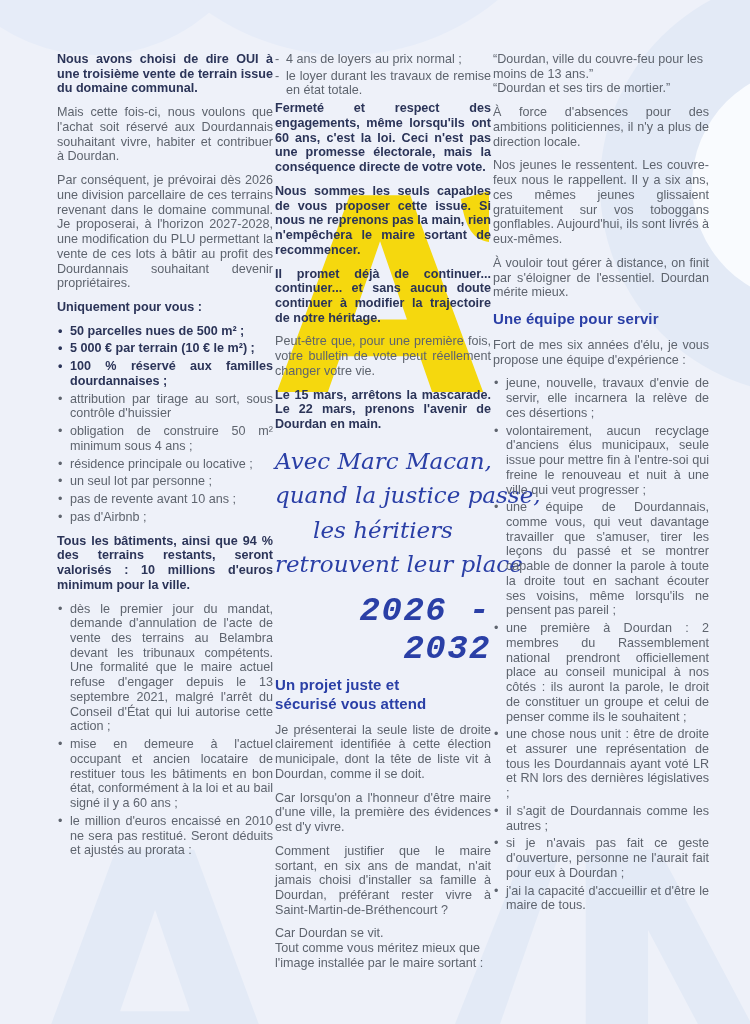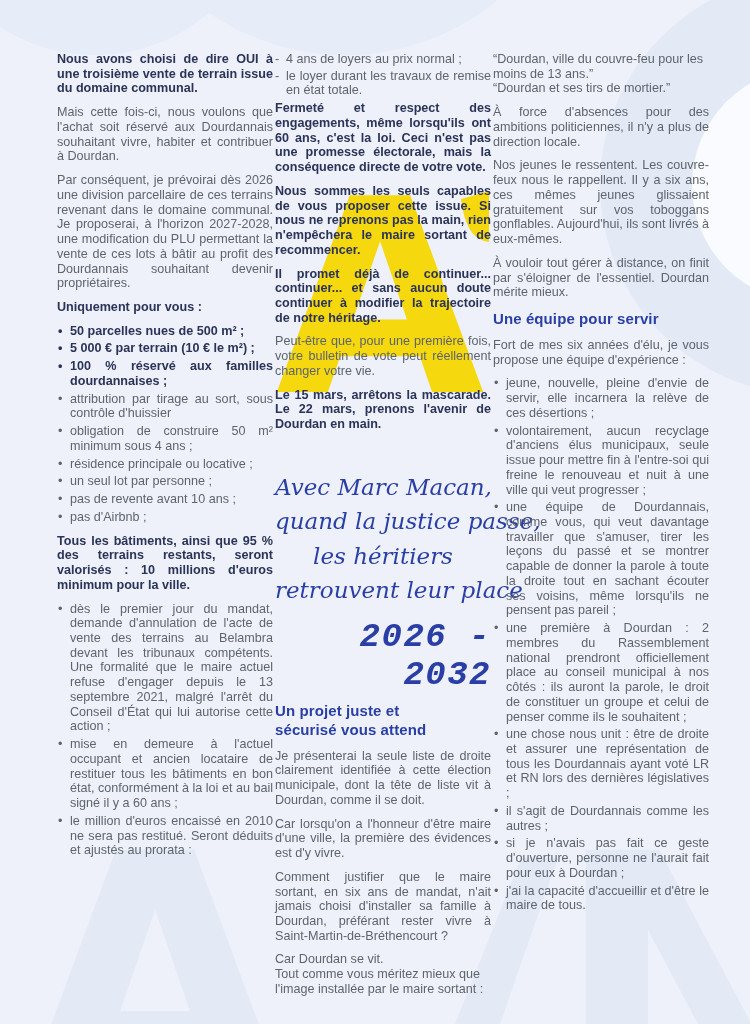--- a/index.html
+++ b/index.html
@@ -21,21 +21,21 @@
   .col-1 .b-heading{max-width:190px;margin-top:2px;}
   .b-bullets{list-style:none;margin:0 0 9px;padding:0;}
   .b-bullets li{position:relative;padding-left:13px;color:var(--body-gray);margin:0 0 3px;}
   .b-bullets li::before{content:"\2022";position:absolute;left:1px;top:0;}
   .b-bullets li.bold{font-weight:bold;color:var(--navy);}
   .b-dashes{margin:0 0 3px;}
   .dash-item{position:relative;padding-left:11px;color:var(--body-gray);margin:0 0 2px;}
   .dash-item::before{content:"-";position:absolute;left:0;top:0;}
   .quote-lines{text-align:left;}
   .quote-lines .quote-line{display:block;}
-  .script-quote{margin:38px 0 4px;text-align:center;color:var(--heading-blue);
+  .script-quote{margin:12px 0 4px;text-align:center;color:var(--heading-blue);
     font-family:"DejaVu Serif",serif;font-style:italic;font-size:23px;line-height:1.5;}
   .script-line{display:block;white-space:nowrap;}
   .b-years{margin:10px 0 8px;text-align:right;color:var(--heading-blue);
     font-family:Liberation Mono, monospace;font-style:italic;font-weight:bold;
     font-size:34px;letter-spacing:1.5px;}
 </style>
 </head>
 <body>
 
 <div class="page">
@@ -62,21 +62,21 @@
           <li class="bold">50 parcelles nues de 500 m² ;</li>
           <li class="bold">5 000 € par terrain (10 € le m²) ;</li>
           <li class="bold">100 % réservé aux familles dourdannaises ;</li>
           <li>attribution par tirage au sort, sous contrôle d'huissier</li>
           <li>obligation de construire 50 m² minimum sous 4 ans ;</li>
           <li>résidence principale ou locative ;</li>
           <li>un seul lot par personne ;</li>
           <li>pas de revente avant 10 ans ;</li>
           <li>pas d'Airbnb ;</li>
         </ul>
-        <p class="b-lead">Tous les bâtiments, ainsi que 95 % des terrains restants, seront valorisés : 10 millions d'euros minimum pour la ville.</p>
+        <p class="b-lead">Tous les bâtiments, ainsi que 94 % des terrains restants, seront valorisés : 10 millions d'euros minimum pour la ville.</p>
         <ul class="b-bullets">
           <li>dès le premier jour du mandat, demande d'annulation de l'acte de vente des terrains au Belambra devant les tribunaux compétents. Une formalité que le maire actuel refuse d'engager depuis le 13 septembre 2021, malgré l'arrêt du Conseil d'État qui lui autorise cette action ;</li>
           <li>mise en demeure à l'actuel occupant et ancien locataire de restituer tous les bâtiments en bon état, conformément à la loi et au bail signé il y a 60 ans ;</li>
           <li>le million d'euros encaissé en 2010 ne sera pas restitué. Seront déduits et ajustés au prorata :</li>
         </ul>
       </div>
     <div class="col col-1">
         <div class="b-dashes">
           <div class="dash-item">4 ans de loyers au prix normal ;</div>
           <div class="dash-item">le loyer durant les travaux de remise en état totale.</div>
@@ -106,21 +106,21 @@
         <p class="b-body quote-lines">
           <span class="quote-line">“Dourdan, ville du couvre-feu pour les moins de 13 ans.”</span>
           <span class="quote-line">“Dourdan et ses tirs de mortier.”</span>
         </p>
         <p class="b-body">À force d'absences pour des ambitions politiciennes, il n'y a plus de direction locale.</p>
         <p class="b-body">Nos jeunes le ressentent. Les couvre-feux nous le rappellent. Il y a six ans, ces mêmes jeunes glissaient gratuitement sur vos toboggans gonflables. Aujourd'hui, ils sont livrés à eux-mêmes.</p>
         <p class="b-body">À vouloir tout gérer à distance, on finit par s'éloigner de l'essentiel. Dourdan mérite mieux.</p>
         <h3 class="b-heading">Une équipe pour servir</h3>
         <p class="b-body">Fort de mes six années d'élu, je vous propose une équipe d'expérience :</p>
         <ul class="b-bullets">
-          <li>jeune, nouvelle, pleine d'envie de servir, elle incarnera la relève de ces désertions ;</li>
+          <li>jeune, nouvelle, travaux d'envie de servir, elle incarnera la relève de ces désertions ;</li>
           <li>volontairement, aucun recyclage d'anciens élus municipaux, seule issue pour mettre fin à l'entre-soi qui freine le renouveau et nuit à une ville qui veut progresser ;</li>
           <li>une équipe de Dourdannais, comme vous, qui veut davantage travailler que s'amuser, tirer les leçons du passé et se montrer capable de donner la parole à toute la droite tout en sachant écouter ses voisins, même lorsqu'ils ne pensent pas pareil ;</li>
           <li>une première à Dourdan : 2 membres du Rassemblement national prendront officiellement place au conseil municipal à nos côtés : ils auront la parole, le droit de constituer un groupe et celui de penser comme ils le souhaitent ;</li>
           <li>une chose nous unit : être de droite et assurer une représentation de tous les Dourdannais ayant voté LR et RN lors des dernières législatives ;</li>
           <li>il s'agit de Dourdannais comme les autres ;</li>
           <li>si je n'avais pas fait ce geste d'ouverture, personne ne l'aurait fait pour eux à Dourdan ;</li>
           <li>j'ai la capacité d'accueillir et d'être le maire de tous.</li>
         </ul>
       </div>
   </div>

